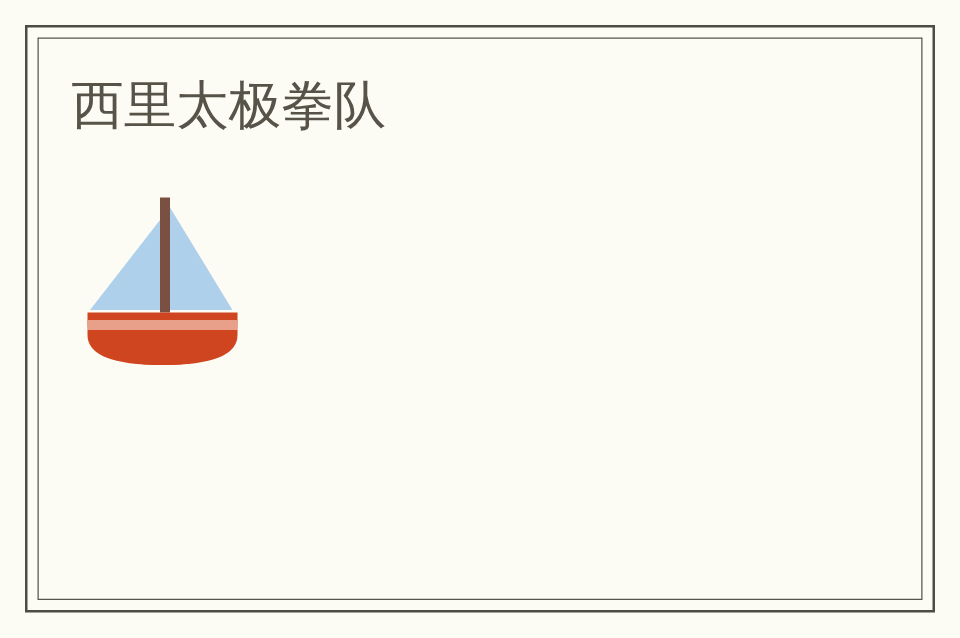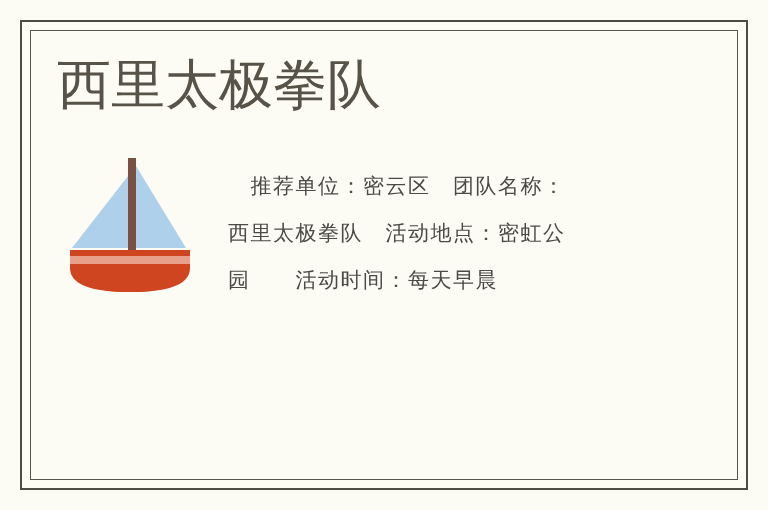--- a/index.html
+++ b/index.html
@@ -42,21 +42,21 @@
     border: 1px solid #57544b;
     box-sizing: border-box;
     pointer-events: none;
   }
 
   #page-title {
     position: absolute;
     left: 57px;
     top: 58px;
     font-family: "Liberation Sans", sans-serif;
-    font-size: 54px;
+    font-size: 42px;
     line-height: 52px;
     letter-spacing: 0px;
     color: #575349;
     white-space: nowrap;
   }
 
   
   #boat-icon {
     position: absolute;
     left: 64px;
@@ -98,15 +98,14 @@
 
       <rect x="64" y="6" width="8" height="92" fill="#7a5043"></rect>
 
       <path d="M6 98 L126 98 L126 108 Q126 140 66 140 Q6 140 6 108 Z" fill="#cf4520"></path>
 
       <path d="M6 104 L126 104 L126 112 L6 112 Z" fill="#e8a08a"></path>
       <path d="M6 112 L126 112 L126 116 Q126 140 66 140 Q6 140 6 116 Z" fill="#cf4520"></path>
     </svg>
   </div>
 
-  <div id="body-text">　推荐单位：密云区　团队名称：西里太极拳队　活动地点：密虹公园　　活动时间：每天早晨</div>
 
 </div>
 
 </body></html>

